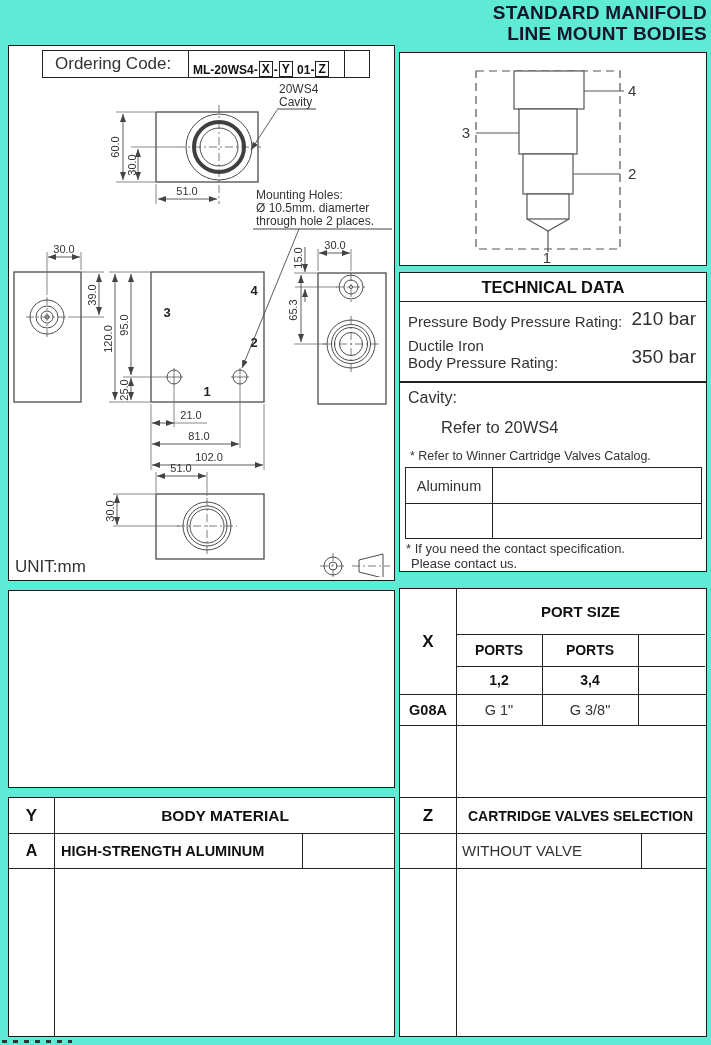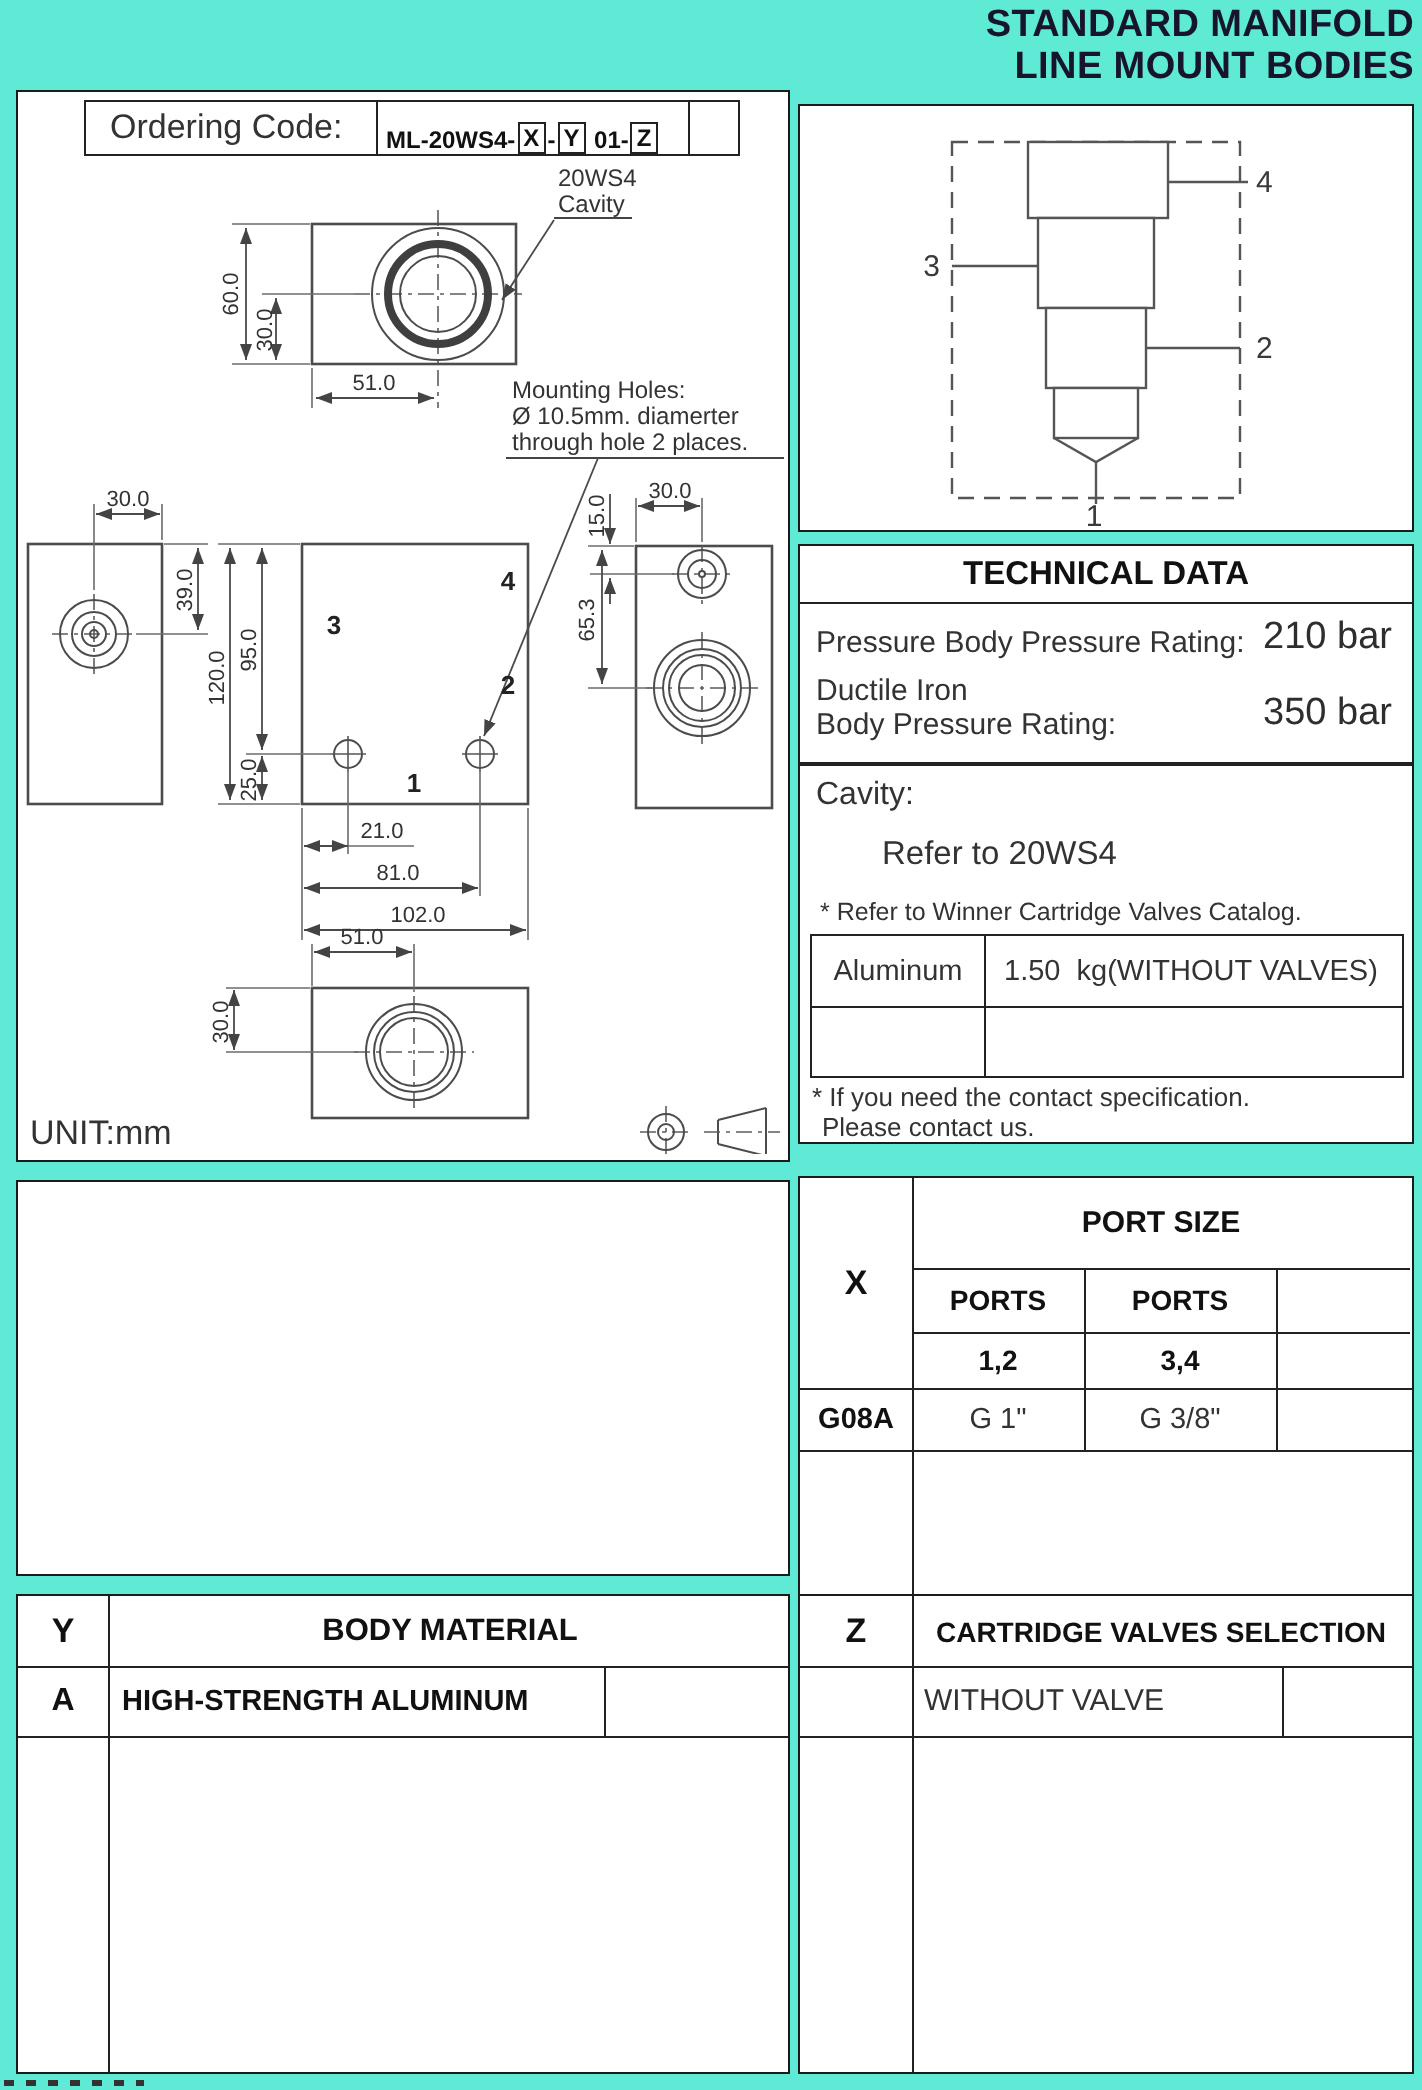--- a/index.html
+++ b/index.html
@@ -245,21 +245,20 @@
     </div>
     <div class="td-value" style="top:73px;">350 bar</div>
     <div class="ln" style="left:0;top:108px;width:100%;height:1.5px;"></div>
     <div style="position:absolute;left:8px;top:116px;font-size:16px;color:#333;">Cavity:</div>
     <div style="position:absolute;left:41px;top:145px;font-size:16.5px;color:#333;">Refer to 20WS4</div>
     <div class="small-note" style="position:absolute;left:10px;top:176px;">* Refer to Winner Cartridge Valves Catalog.</div>
     <div style="position:absolute;left:5px;top:194px;width:297px;height:72px;border:1.4px solid #222;box-sizing:border-box;">
       <div class="ln" style="left:86px;top:0;width:1.3px;height:100%;"></div>
       <div class="ln" style="left:0;top:35px;width:100%;height:1.3px;"></div>
       <div class="cell" style="left:0;top:0;width:86px;height:35px;font-size:14.5px;color:#333;">Aluminum</div>
-      <div class="cell left" style="left:96px;top:0;width:198px;height:35px;font-size:14.5px;color:#333;">1.50&nbsp; kg(WITHOUT VALVES)</div>
     </div>
     <div style="position:absolute;left:6px;top:269px;font-size:13px;line-height:14.5px;color:#333;">
       <div>* If you need the contact specification.</div>
       <div style="padding-left:5px;">Please contact us.</div>
     </div>
   </div>
 
   <div class="box" style="left:8px;top:590px;width:387px;height:198px;"></div>
 
   <div class="box" style="left:399px;top:588px;width:308px;height:238px;">

